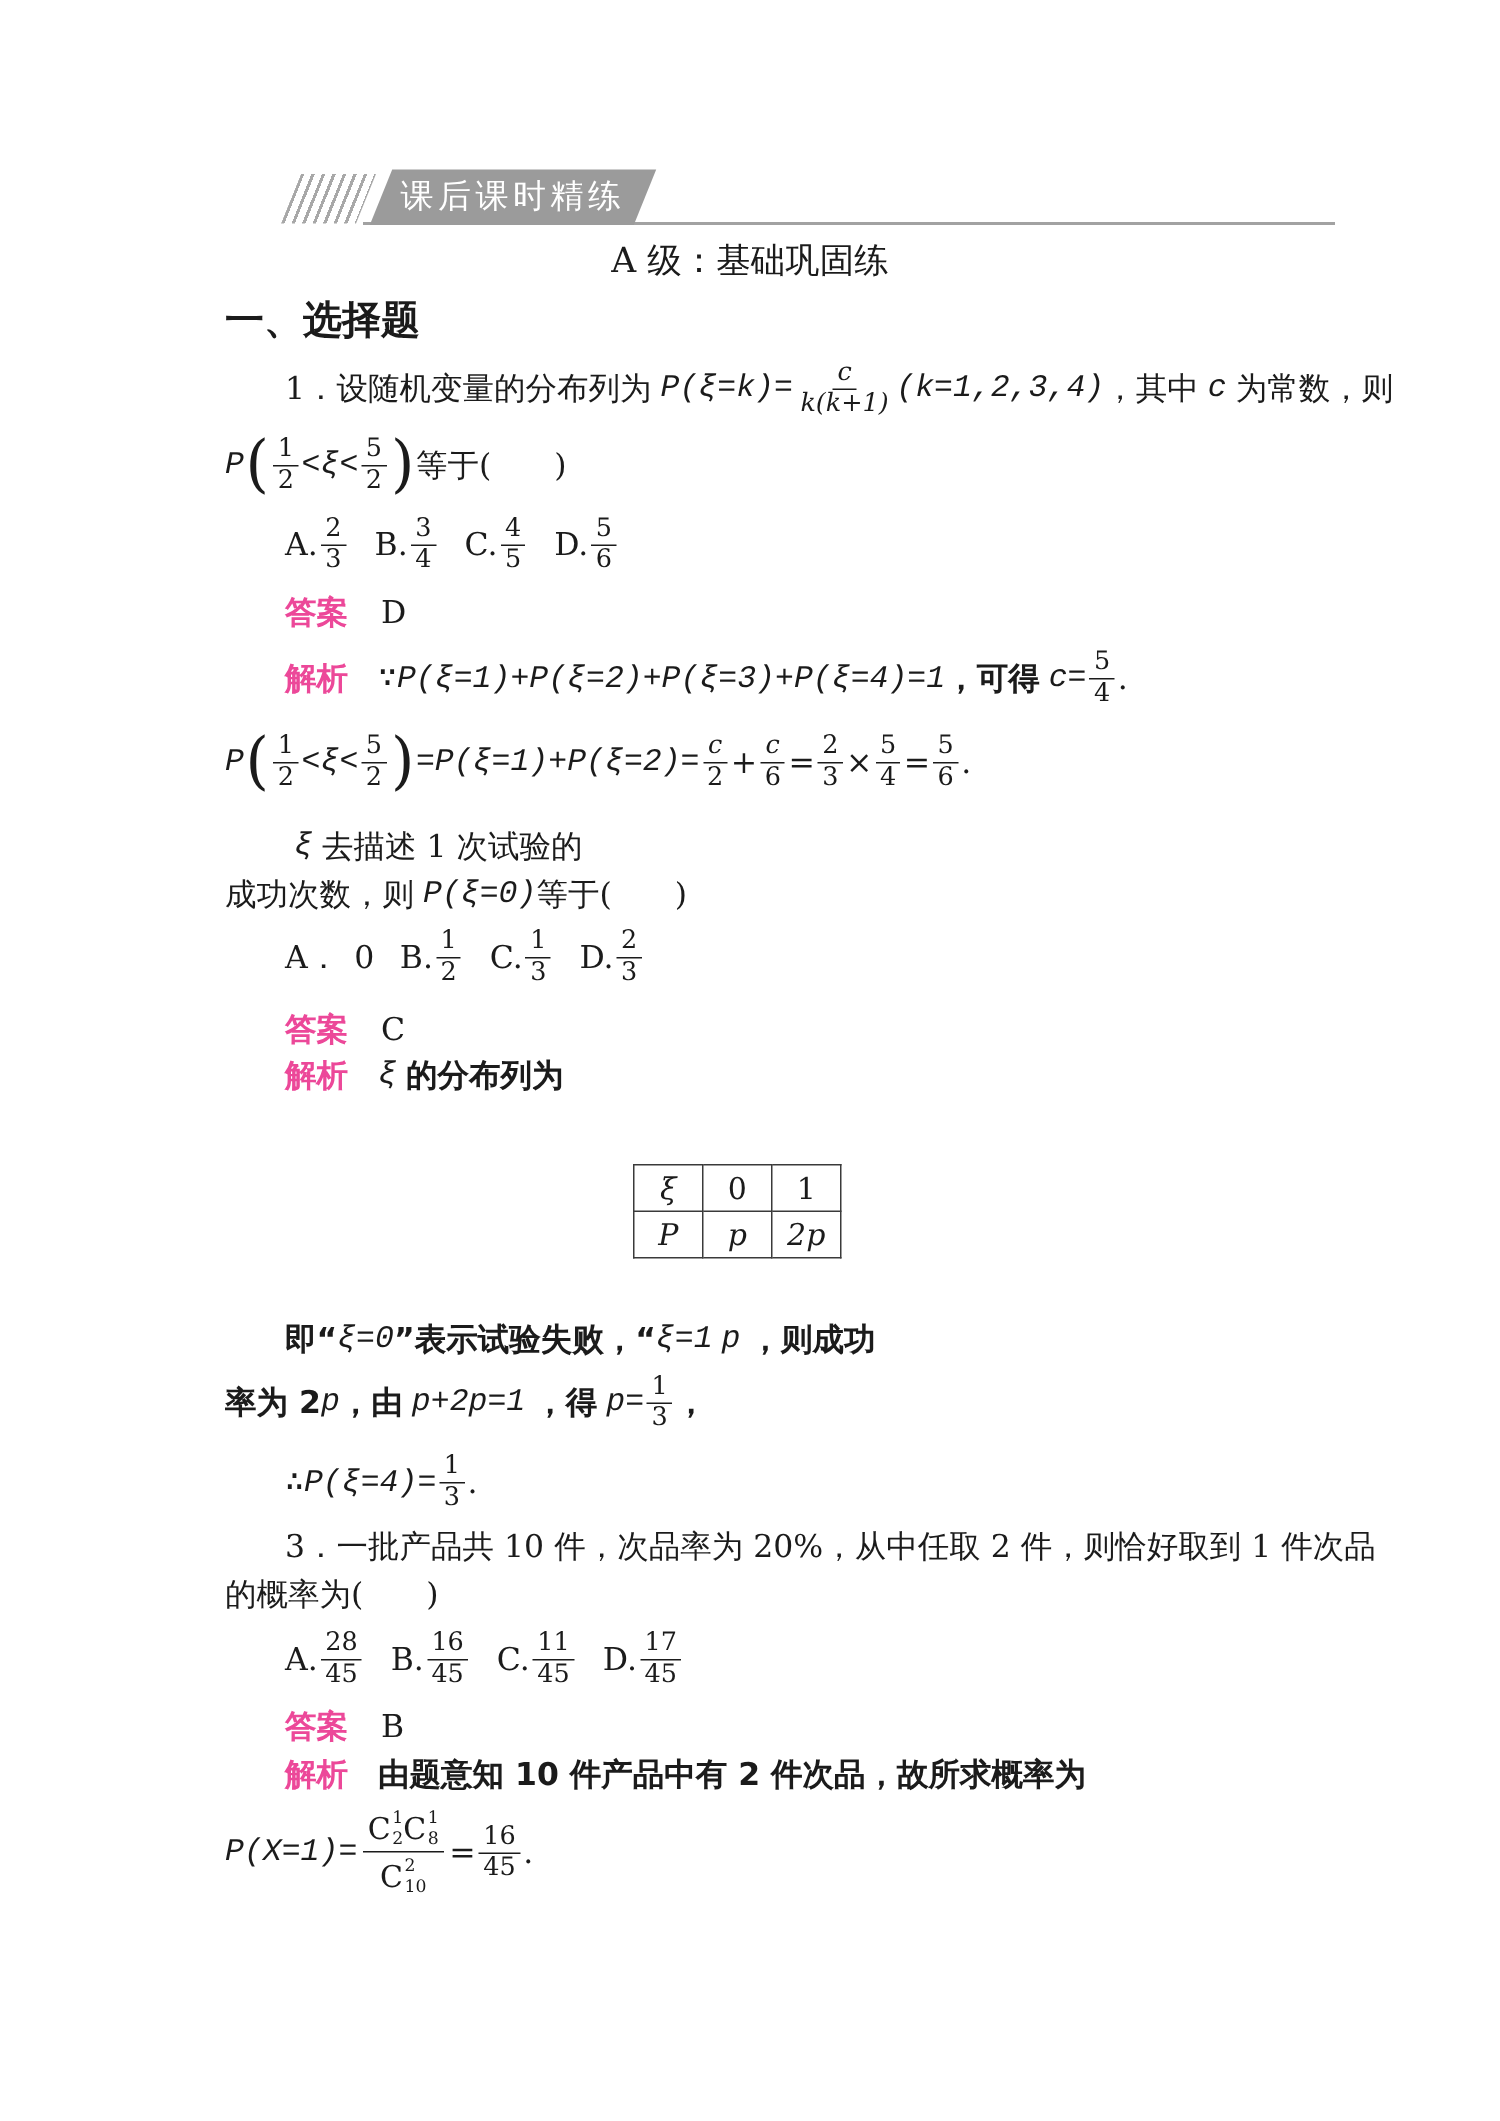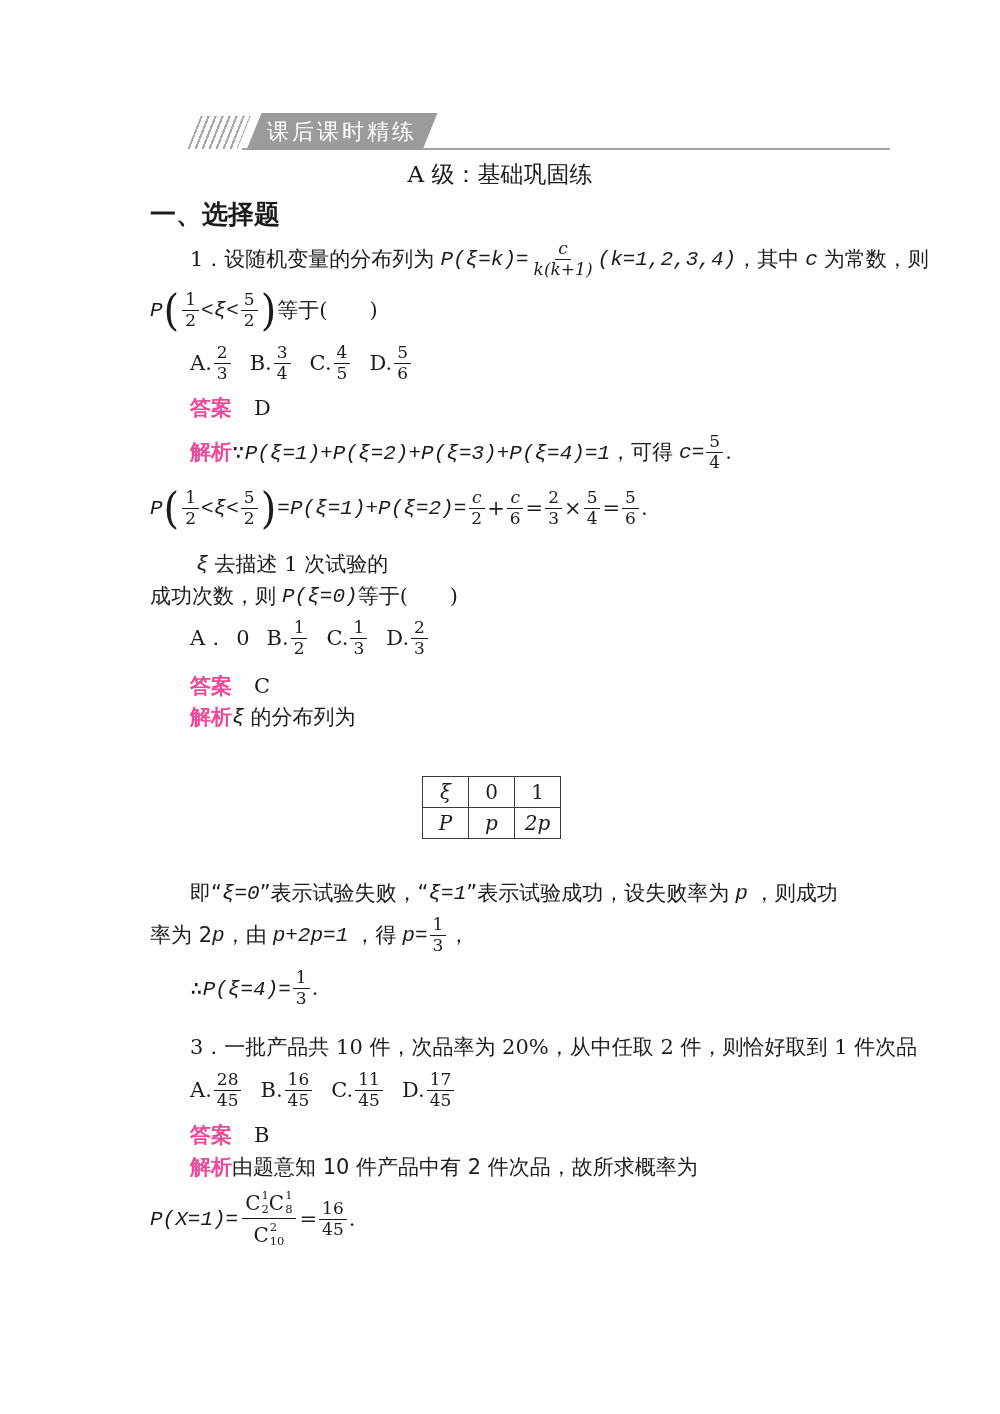--- a/index.html
+++ b/index.html
@@ -18,26 +18,26 @@
         font-size:22px;line-height:37px;letter-spacing:3px;white-space:nowrap;}
   
   .sec-title{text-align:center;font-size:23px;line-height:28px;margin-top:10px;margin-left:-40px;}
   .part-title{font-size:26px;line-height:28px;margin-top:12px;font-weight:bold;
         font-family:"DejaVu Sans","Liberation Sans",sans-serif;}
   
   .row{display:flex;align-items:center;white-space:nowrap;font-size:21px;}
   .ind{padding-left:40px;}
   .h28{height:28px}.h30{height:30px}.h32{height:32px}.h50{height:50px}
   .h52{height:52px}.h54{height:54px}.h56{height:56px}.h64{height:64px}
-  .mt2{margin-top:2px}.mt4{margin-top:4px}.mt6{margin-top:6px}.mt8{margin-top:8px}.mt12{margin-top:12px}.mt16{margin-top:16px}
+  .mt2{margin-top:2px}.mt4{margin-top:4px}.mt6{margin-top:6px}.mt8{margin-top:8px}.mt12{margin-top:12px}.mt16{}
   .mt38{margin-top:38px}
   .math{font-style:italic;font-family:Liberation Mono, monospace;}
-  .hei{font-family:"DejaVu Sans","Liberation Sans",sans-serif;}
+  .hei{font-family:"DejaVu Sans","Liberation Sans",sans-serif;font-weight:bold;}
   .red{color:#ec4899;font-weight:bold;font-family:"DejaVu Sans","Liberation Sans",sans-serif;}
-  .mL{margin-left:6px}.mR{margin-right:6px}.mL20{}
+  .mL{margin-left:6px}.mR{margin-right:6px}.mL20{margin-left:20px}
   
   .frac{display:inline-flex;flex-direction:column;align-items:center;font-size:17px;
         line-height:1.15;margin:0 2px;font-style:normal;}
   .frac .num{padding:0 3px;border-bottom:1.4px solid #1b1b1b;}
   .frac .den{padding:0 3px;}
   .frac.fi{font-style:italic;}
   .frac.ni .num{font-style:italic;}
   .bp{font-size:40px;font-weight:300;line-height:1;font-style:normal;display:inline-block;
       transform:scaleY(1.05);margin:0 1px;}
   
@@ -255,21 +255,20 @@
       <td class="it">2p</td>
     </tr>
   </tbody>
     </table>
 
   <div class="row h32 mt38 ind">
     <span class="hei">即“</span>
     <span class="math">ξ=0</span>
     <span class="hei">”表示试验失败，“</span>
     <span class="math">ξ=1</span>
-    <span class="hei">”表示试验成功，设失败率为</span>
     <span class="math mL mR">p</span>
     <span class="hei">，则成功</span>
   </div>
 
   <div class="row h52">
     <span class="hei">率为 2</span>
     <span class="math">p</span>
     <span class="hei">，由</span>
     <span class="math mL mR">p+2p=1</span>
     <span class="hei">，得</span>
@@ -285,20 +284,23 @@
     <span class="math">∴P(ξ=4)=</span>
     <span class="frac">
       <span class="num">1</span>
       <span class="den">3</span>
     </span>
     <span>.</span>
   </div>
 
   <div class="row h32 mt16 ind">
     <span>3．一批产品共 10 件，次品率为 20%，从中任取 2 件，则恰好取到 1 件次品</span>
+  </div>
+  <div class="row h32">
+    <span>的概率为(　　)</span>
   </div>
 
   <div class="row h54 ind">
     <span class="opt">
       <span>A.</span>
       <span class="frac">
         <span class="num">28</span>
         <span class="den">45</span>
       </span>
     </span>

